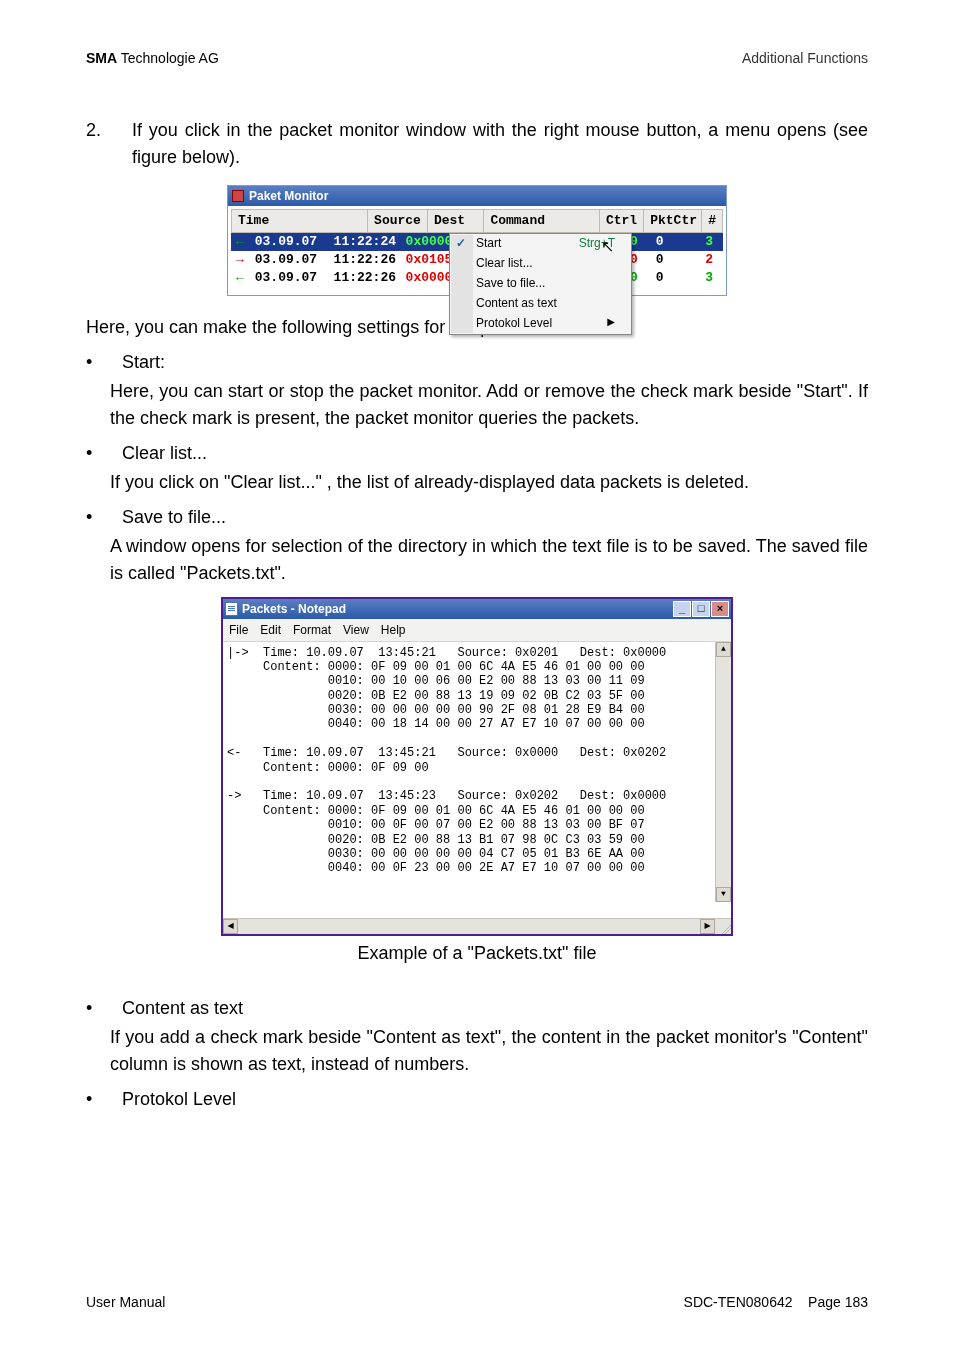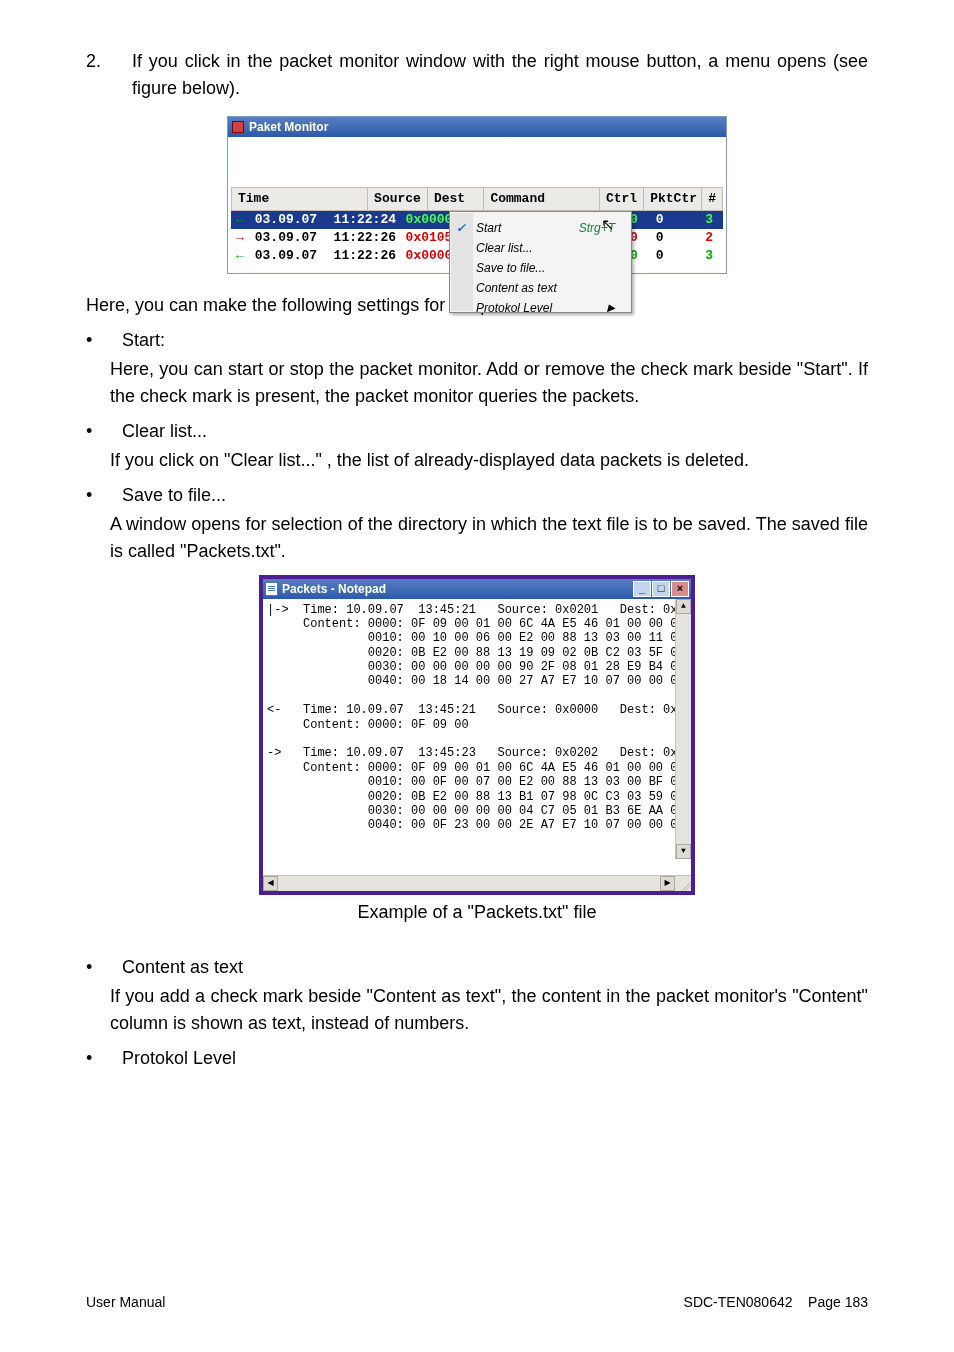--- a/index.html
+++ b/index.html
@@ -52,21 +52,21 @@
     padding: 1px 4px;
     font-weight: bold;
     font-size: 12px;
   }
   .pm-titlebar .cube {
     width: 12px; height: 12px;
     background: #c44;
     border: 1px solid #800;
     display: inline-block;
   }
-  .pm-body { padding: 3px 3px 8px 3px; margin-top: 47px; }
+  .pm-body { padding: 3px 3px 8px 3px; }
   .pm-header {
     display: flex;
     background: #eceae6;
     border: 1px solid #c0bcb4;
     font-family: 'Courier New', monospace;
     font-weight: bold;
     font-size: 13px;
     color: #000;
   }
   .pm-header > div {
@@ -120,25 +120,24 @@
     box-shadow: 2px 2px 3px rgba(0,0,0,.3);
     font-size: 12px;
     z-index: 5;
   }
   .pm-menu-left {
     position:absolute; left:1px; top:1px; bottom:1px; width:22px;
     background: #e3e3e3;
   }
   .pm-menu-item {
     position: relative;
-    display:flex; align-items:center; justify-content:space-between;
+    display:flex; justify-content:space-between;
     height: 20px;
-    padding: 12px 16px 0 26px;
+    padding: 0 16px 0 26px;
     color: #000;
-    font-style: italic;
   }
   .pm-menu-item.checked::before {
     content: '✓';
     position:absolute; left:6px; color:#1b5bbf; font-weight:bold;
   }
   .pm-menu-item .shortcut { color:#15803d; }
   .pm-menu-item .sub { font-size:10px; }
   .cursor-icon {
     position:absolute;
     top: 2px; left: 370px;
@@ -148,23 +147,23 @@
   }
 
   .para { margin: 0 0 6px 0; text-align: justify; }
   .bullet-row { display:flex; gap: 22px; margin: 8px 0 2px 0; }
   .bullet-dot { width: 14px; flex:none; }
   .bullet-label { flex:1; }
   .indented { margin-left: 24px; text-align: justify; margin-bottom: 6px; }
 
   
   .notepad {
-    width: 436px;
+    width: 512px;
     margin: 10px auto 2px auto;
-    border: 4px solid #4c1d95;
+    border: 2px solid #4c1d95;
     background: #fff;
     font-family: Tahoma, Arial, sans-serif;
     font-size: 11px;
   }
   .np-titlebar {
     background: linear-gradient(#5a7ec2, #2b5aa9);
     color: #fff;
     display:flex; align-items:center; justify-content:space-between;
     padding: 1px 2px;
     font-size: 12px;
@@ -242,20 +241,24 @@
   .footer-row {
     position:absolute; left:86px; right:86px; bottom:42px;
     display:flex; justify-content:space-between;
     font-size: 14px;
   }
 </style>
 </head>
 <body>
 
 <div class="page">
+  <div class="header-row">
+    <span class="header-left"><b>SMA</b><span> Technologie AG</span></span>
+    <span>Additional Functions</span>
+  </div>
 
   <div class="step-block">
     <div class="step-num">2.</div>
     <div class="step-text">If you click in the packet monitor window with the right mouse button, a menu opens (see figure below).</div>
   </div>
 
   <div class="pmonitor">
     <div class="pm-titlebar">
       <span class="cube"></span>
       <span>Paket Monitor</span>
@@ -360,20 +363,27 @@
       <div class="np-title-left">
         <span class="np-doc-icon"></span>
         <span>Packets - Notepad</span>
       </div>
       <div class="winbtns">
         <div class="winbtn">_</div>
         <div class="winbtn">□</div>
         <div class="winbtn close">×</div>
       </div>
     </div>
+    <div class="np-menubar">
+      <span>File</span>
+      <span>Edit</span>
+      <span>Format</span>
+      <span>View</span>
+      <span>Help</span>
+    </div>
     <div class="np-content"><span>|-&gt;  Time: 10.09.07  13:45:21   Source: 0x0201   Dest: 0x0000
      Content: 0000: 0F 09 00 01 00 6C 4A E5 46 01 00 00 00
               0010: 00 10 00 06 00 E2 00 88 13 03 00 11 09
               0020: 0B E2 00 88 13 19 09 02 0B C2 03 5F 00
               0030: 00 00 00 00 00 90 2F 08 01 28 E9 B4 00
               0040: 00 18 14 00 00 27 A7 E7 10 07 00 00 00
 
 &lt;-   Time: 10.09.07  13:45:21   Source: 0x0000   Dest: 0x0202
      Content: 0000: 0F 09 00
 

